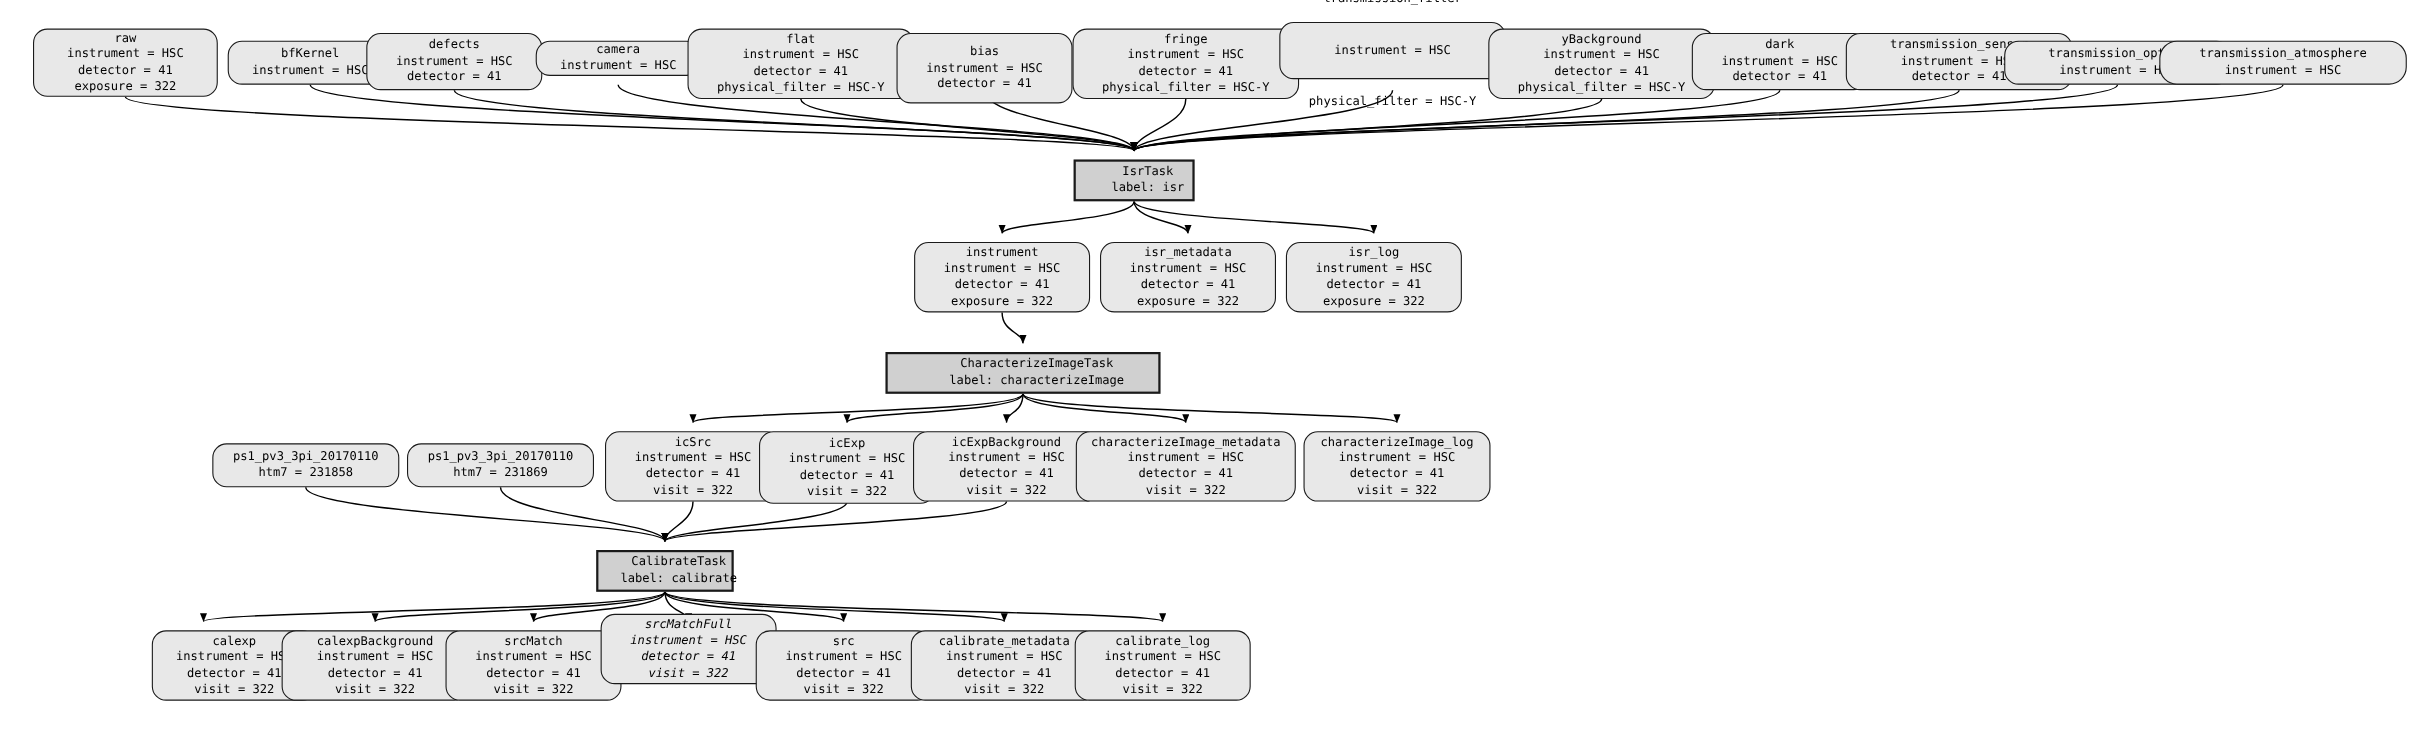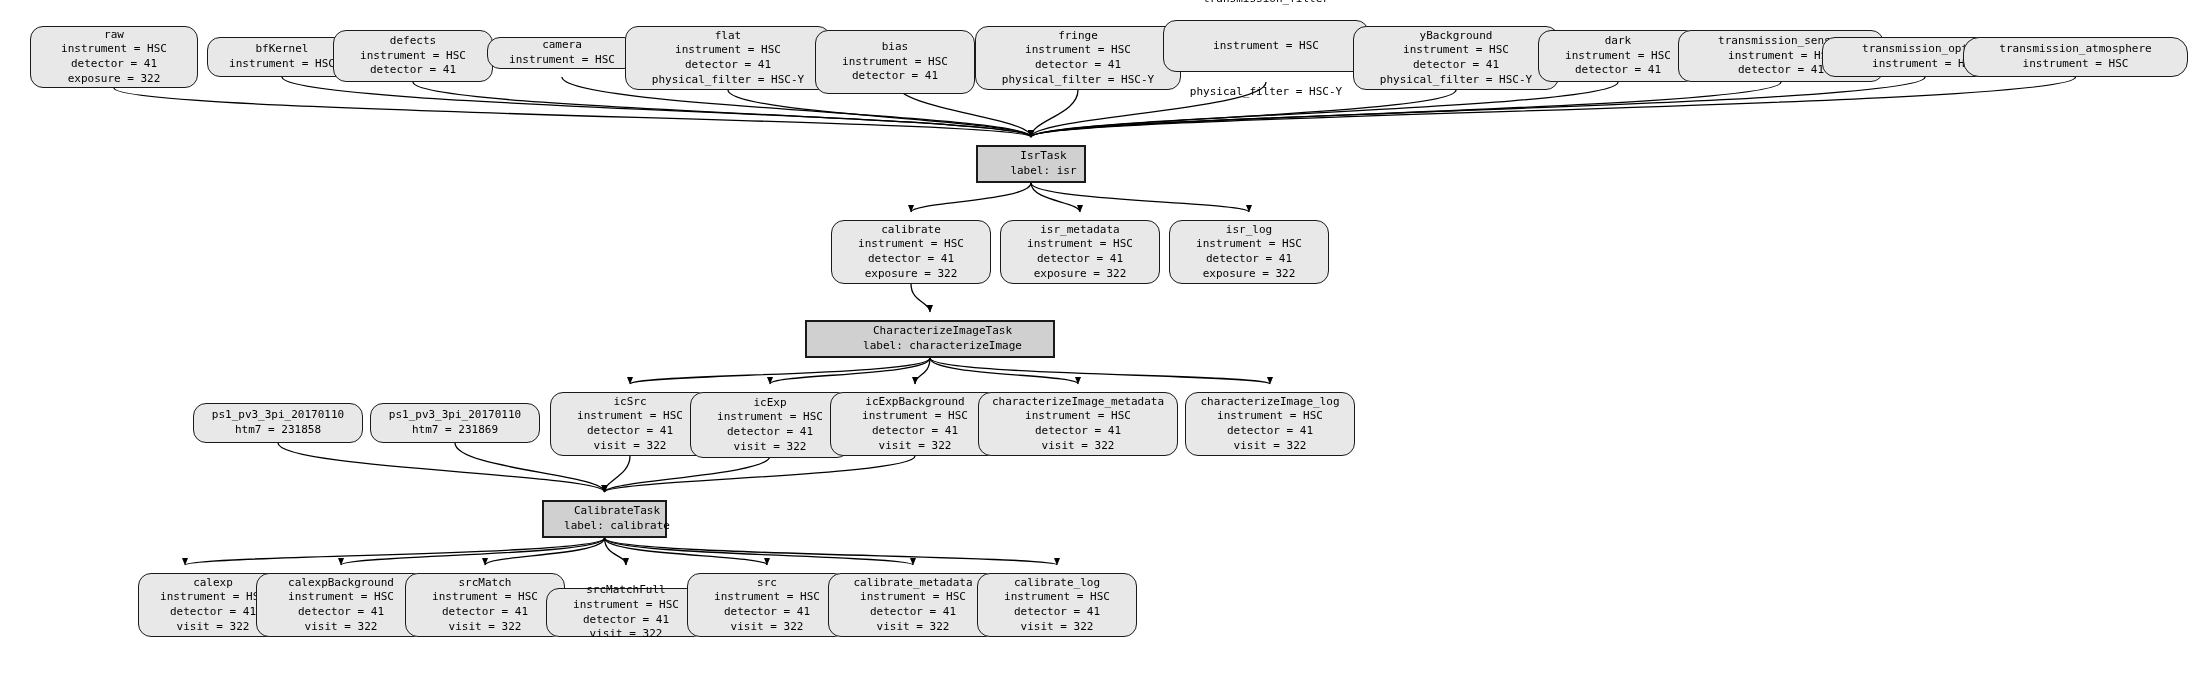--- a/index.html
+++ b/index.html
@@ -111,33 +111,33 @@
       <div class="node dataset" style="left: 625px; top: 26px; width: 206px; height: 64px;"><span class="line">flat</span><span class="line">instrument = HSC</span><span class="line">detector = 41</span><span class="line">physical_filter = HSC-Y</span></div>
       <div class="node dataset" style="left: 815px; top: 30px; width: 160px; height: 64px;"><span class="line">bias</span><span class="line">instrument = HSC</span><span class="line">detector = 41</span></div>
       <div class="node dataset" style="left: 975px; top: 26px; width: 206px; height: 64px;"><span class="line">fringe</span><span class="line">instrument = HSC</span><span class="line">detector = 41</span><span class="line">physical_filter = HSC-Y</span></div>
       <div class="node dataset" style="left: 1163px; top: 20px; width: 206px; height: 52px; gap: 32px;"><span class="line">transmission_filter</span><span class="line">instrument = HSC</span><span class="line">physical_filter = HSC-Y</span></div>
       <div class="node dataset" style="left: 1353px; top: 26px; width: 206px; height: 64px; align-items: center;"><span class="line">yBackground</span><span class="line">instrument = HSC</span><span class="line">detector = 41</span><span class="line">physical_filter = HSC-Y</span></div>
       <div class="node dataset" style="left: 1538px; top: 30px; width: 160px; height: 52px;"><span class="line">dark</span><span class="line">instrument = HSC</span><span class="line">detector = 41</span></div>
       <div class="node dataset" style="left: 1678px; top: 30px; width: 206px; height: 52px;"><span class="line">transmission_sensor</span><span class="line">instrument = HSC</span><span class="line">detector = 41</span></div>
       <div class="node dataset" style="left: 1822px; top: 37px; width: 206px; height: 40px;"><span class="line">transmission_optics</span><span class="line">instrument = HSC</span></div>
       <div class="node dataset" style="left: 1963px; top: 37px; width: 225px; height: 40px; border-radius: 16px;"><span class="line">transmission_atmosphere</span><span class="line">instrument = HSC</span></div>
       <div class="node task" style="left: 976px; top: 145px; width: 110px; height: 38px;"><span class="line">IsrTask</span><span class="line">label: isr</span></div>
-      <div class="node dataset" style="left: 831px; top: 220px; width: 160px; height: 64px;"><span class="line">calibrate</span><span class="line">instrument = HSC</span><span class="line">detector = 41</span><span class="line">exposure = 322</span></div>
+      <div class="node dataset" style="left: 831px; top: 220px; width: 160px; height: 64px;"><span class="line">instrument</span><span class="line">instrument = HSC</span><span class="line">detector = 41</span><span class="line">exposure = 322</span></div>
       <div class="node dataset" style="left: 1000px; top: 220px; width: 160px; height: 64px;"><span class="line">isr_metadata</span><span class="line">instrument = HSC</span><span class="line">detector = 41</span><span class="line">exposure = 322</span></div>
       <div class="node dataset" style="left: 1169px; top: 220px; width: 160px; height: 64px;"><span class="line">isr_log</span><span class="line">instrument = HSC</span><span class="line">detector = 41</span><span class="line">exposure = 322</span></div>
       <div class="node task" style="left: 805px; top: 320px; width: 250px; height: 38px;"><span class="line">CharacterizeImageTask</span><span class="line">label: characterizeImage</span></div>
       <div class="node dataset" style="left: 550px; top: 392px; width: 160px; height: 64px;"><span class="line">icSrc</span><span class="line">instrument = HSC</span><span class="line">detector = 41</span><span class="line">visit = 322</span></div>
       <div class="node dataset" style="left: 690px; top: 392px; width: 160px; height: 66px;"><span class="line">icExp</span><span class="line">instrument = HSC</span><span class="line">detector = 41</span><span class="line">visit = 322</span></div>
       <div class="node dataset" style="left: 830px; top: 392px; width: 170px; height: 64px;"><span class="line">icExpBackground</span><span class="line">instrument = HSC</span><span class="line">detector = 41</span><span class="line">visit = 322</span></div>
       <div class="node dataset" style="left: 978px; top: 392px; width: 200px; height: 64px;"><span class="line">characterizeImage_metadata</span><span class="line">instrument = HSC</span><span class="line">detector = 41</span><span class="line">visit = 322</span></div>
       <div class="node dataset" style="left: 1185px; top: 392px; width: 170px; height: 64px;"><span class="line">characterizeImage_log</span><span class="line">instrument = HSC</span><span class="line">detector = 41</span><span class="line">visit = 322</span></div>
       <div class="node dataset" style="left: 193px; top: 403px; width: 170px; height: 40px;"><span class="line">ps1_pv3_3pi_20170110</span><span class="line">htm7 = 231858</span></div>
       <div class="node dataset" style="left: 370px; top: 403px; width: 170px; height: 40px;"><span class="line">ps1_pv3_3pi_20170110</span><span class="line">htm7 = 231869</span></div>
       <div class="node task" style="left: 542px; top: 500px; width: 125px; height: 38px;"><span class="line">CalibrateTask</span><span class="line">label: calibrate</span></div>
       <div class="node dataset" style="left: 110px; top: 573px; width: 150px; height: 64px; margin-left: 28px;"><span class="line">calexp</span><span class="line">instrument = HSC</span><span class="line">detector = 41</span><span class="line">visit = 322</span></div>
       <div class="node dataset" style="left: 256px; top: 573px; width: 170px; height: 64px;"><span class="line">calexpBackground</span><span class="line">instrument = HSC</span><span class="line">detector = 41</span><span class="line">visit = 322</span></div>
       <div class="node dataset" style="left: 405px; top: 573px; width: 160px; height: 64px;"><span class="line">srcMatch</span><span class="line">instrument = HSC</span><span class="line">detector = 41</span><span class="line">visit = 322</span></div>
-      <div class="node dataset" style="left: 546px; top: 588px; width: 160px; height: 49px;"><span class="line">srcMatchFull</span><span class="line">instrument = HSC</span><span class="line">detector = 41</span><span class="line">visit = 322</span></div>
+      <div class="node dataset" style="left: 546px; top: 558px; width: 160px; height: 64px; font-style: italic;"><span class="line">srcMatchFull</span><span class="line">instrument = HSC</span><span class="line">detector = 41</span><span class="line">visit = 322</span></div>
       <div class="node dataset" style="left: 687px; top: 573px; width: 160px; height: 64px;"><span class="line">src</span><span class="line">instrument = HSC</span><span class="line">detector = 41</span><span class="line">visit = 322</span></div>
       <div class="node dataset" style="left: 828px; top: 573px; width: 170px; height: 64px;"><span class="line">calibrate_metadata</span><span class="line">instrument = HSC</span><span class="line">detector = 41</span><span class="line">visit = 322</span></div>
       <div class="node dataset" style="left: 977px; top: 573px; width: 160px; height: 64px;"><span class="line">calibrate_log</span><span class="line">instrument = HSC</span><span class="line">detector = 41</span><span class="line">visit = 322</span></div>
     </div>
 </div>
 
 </body></html>

